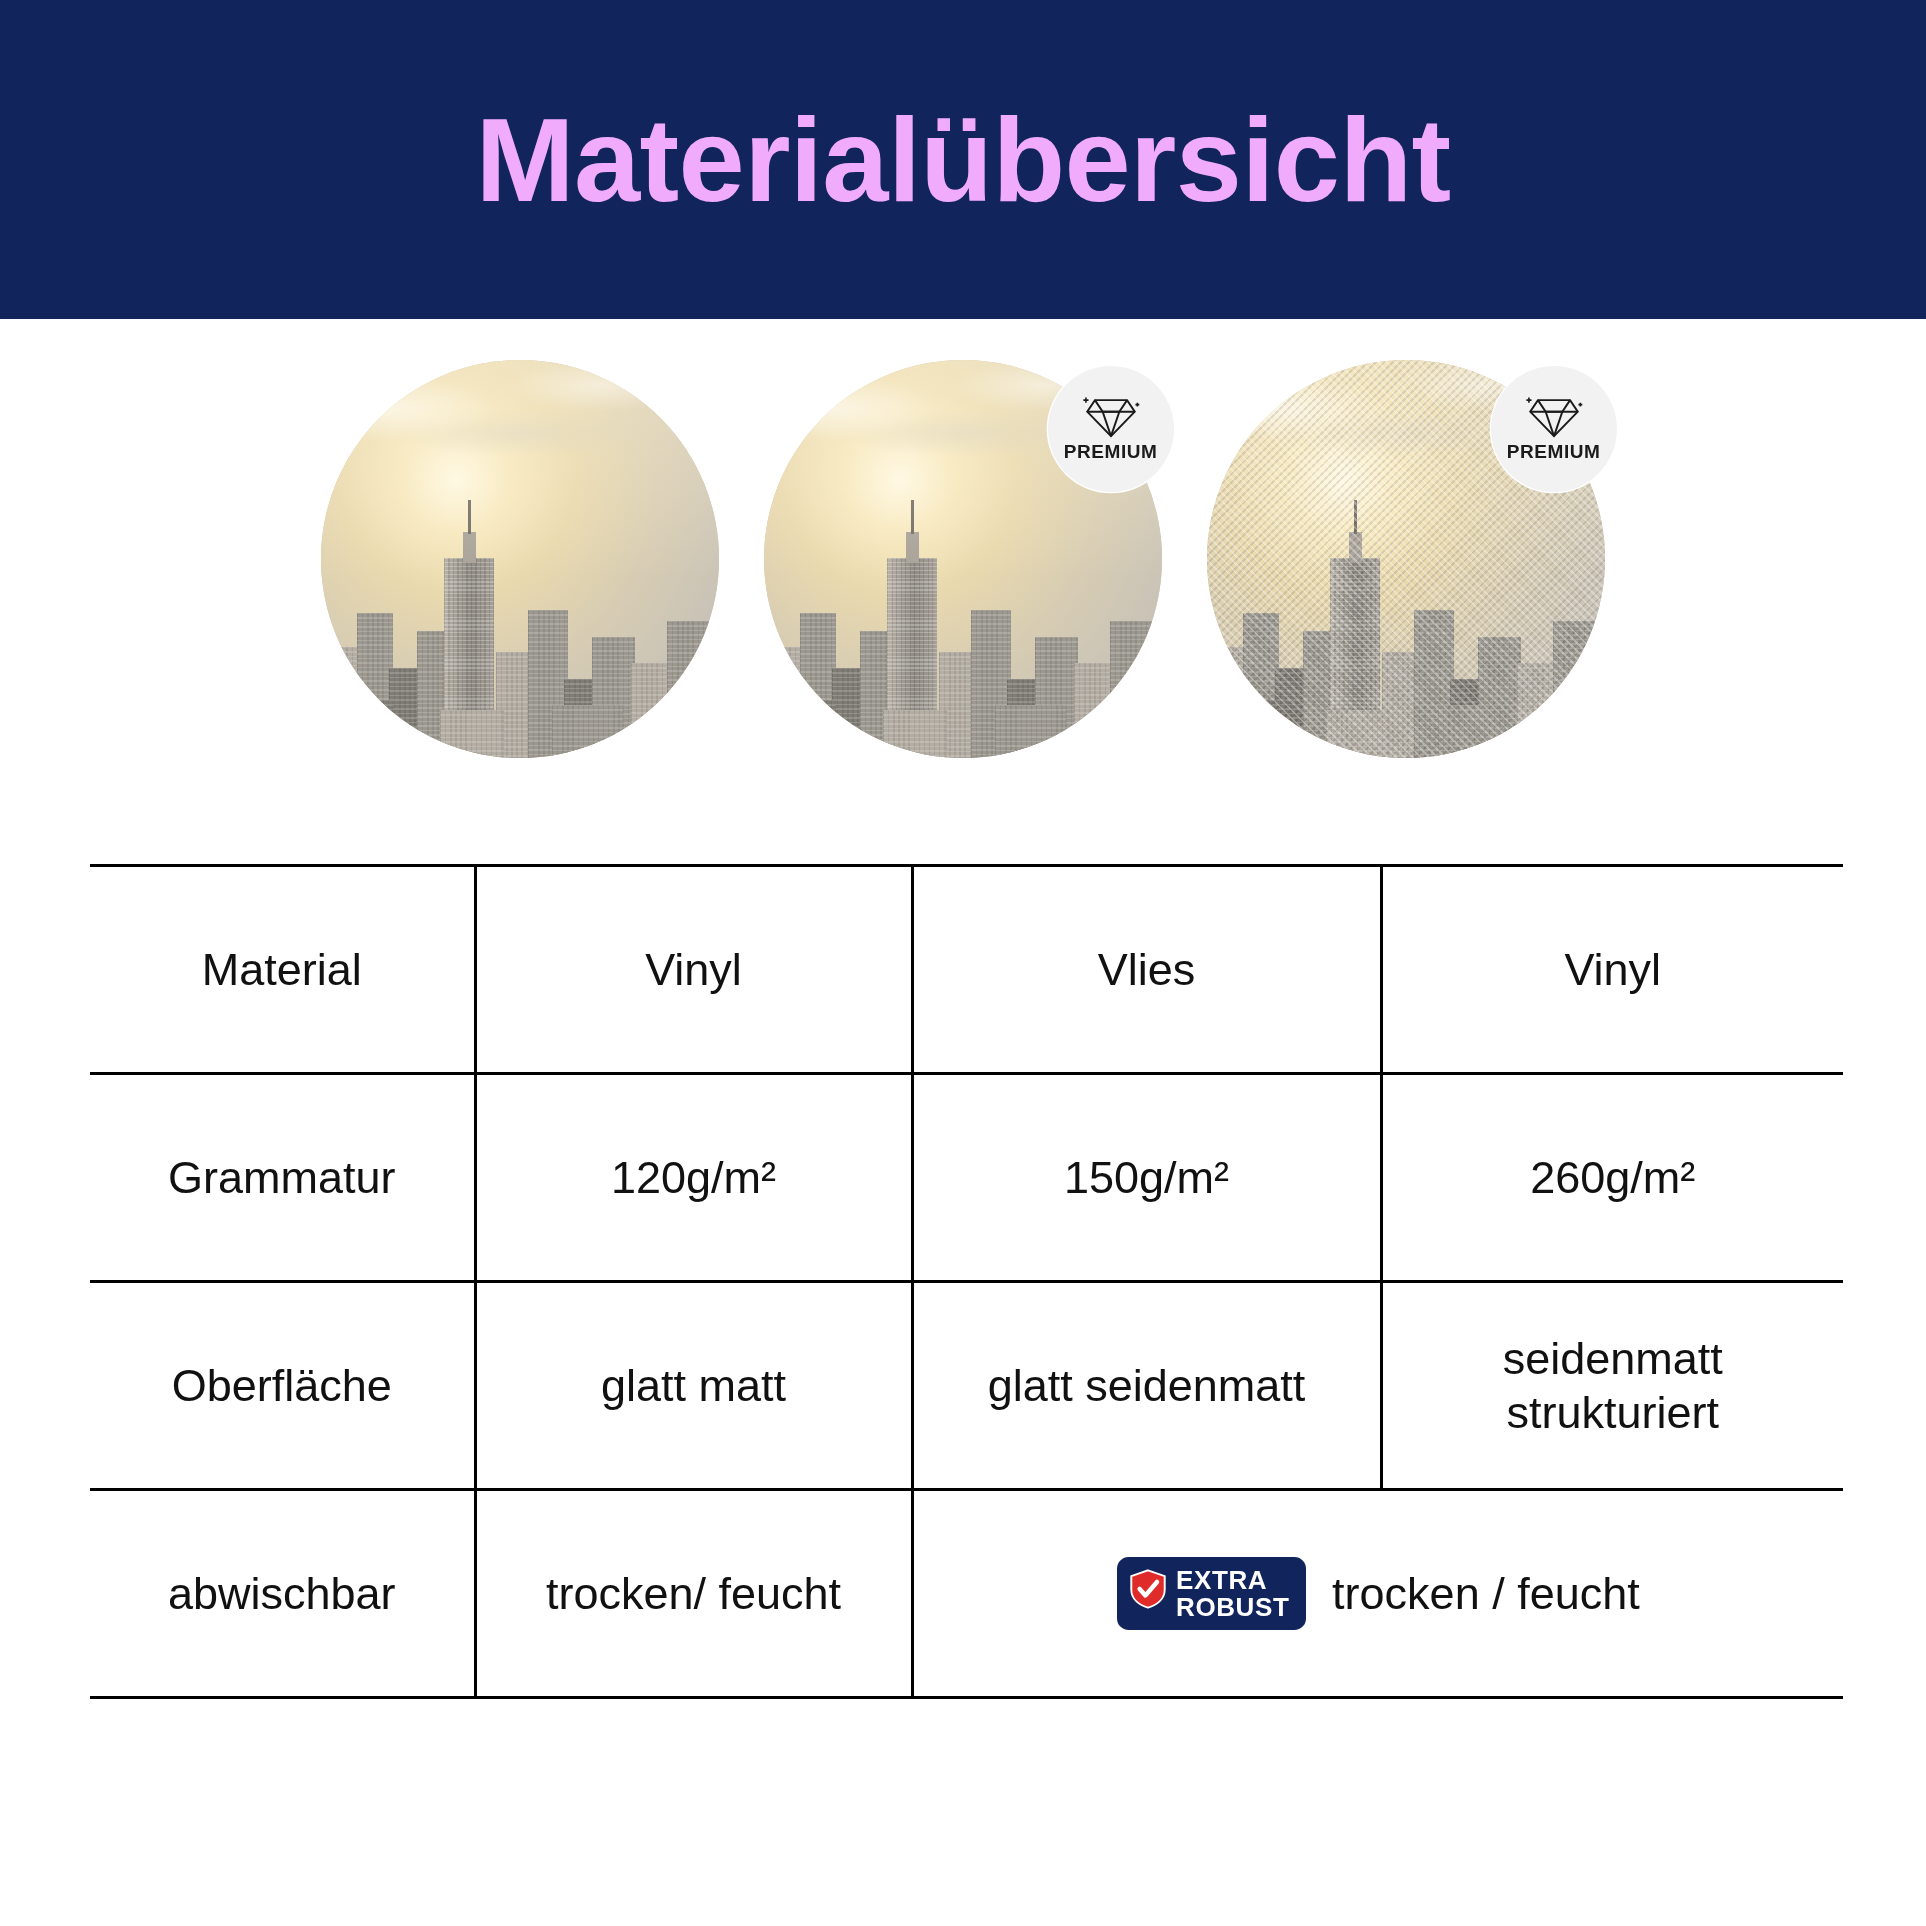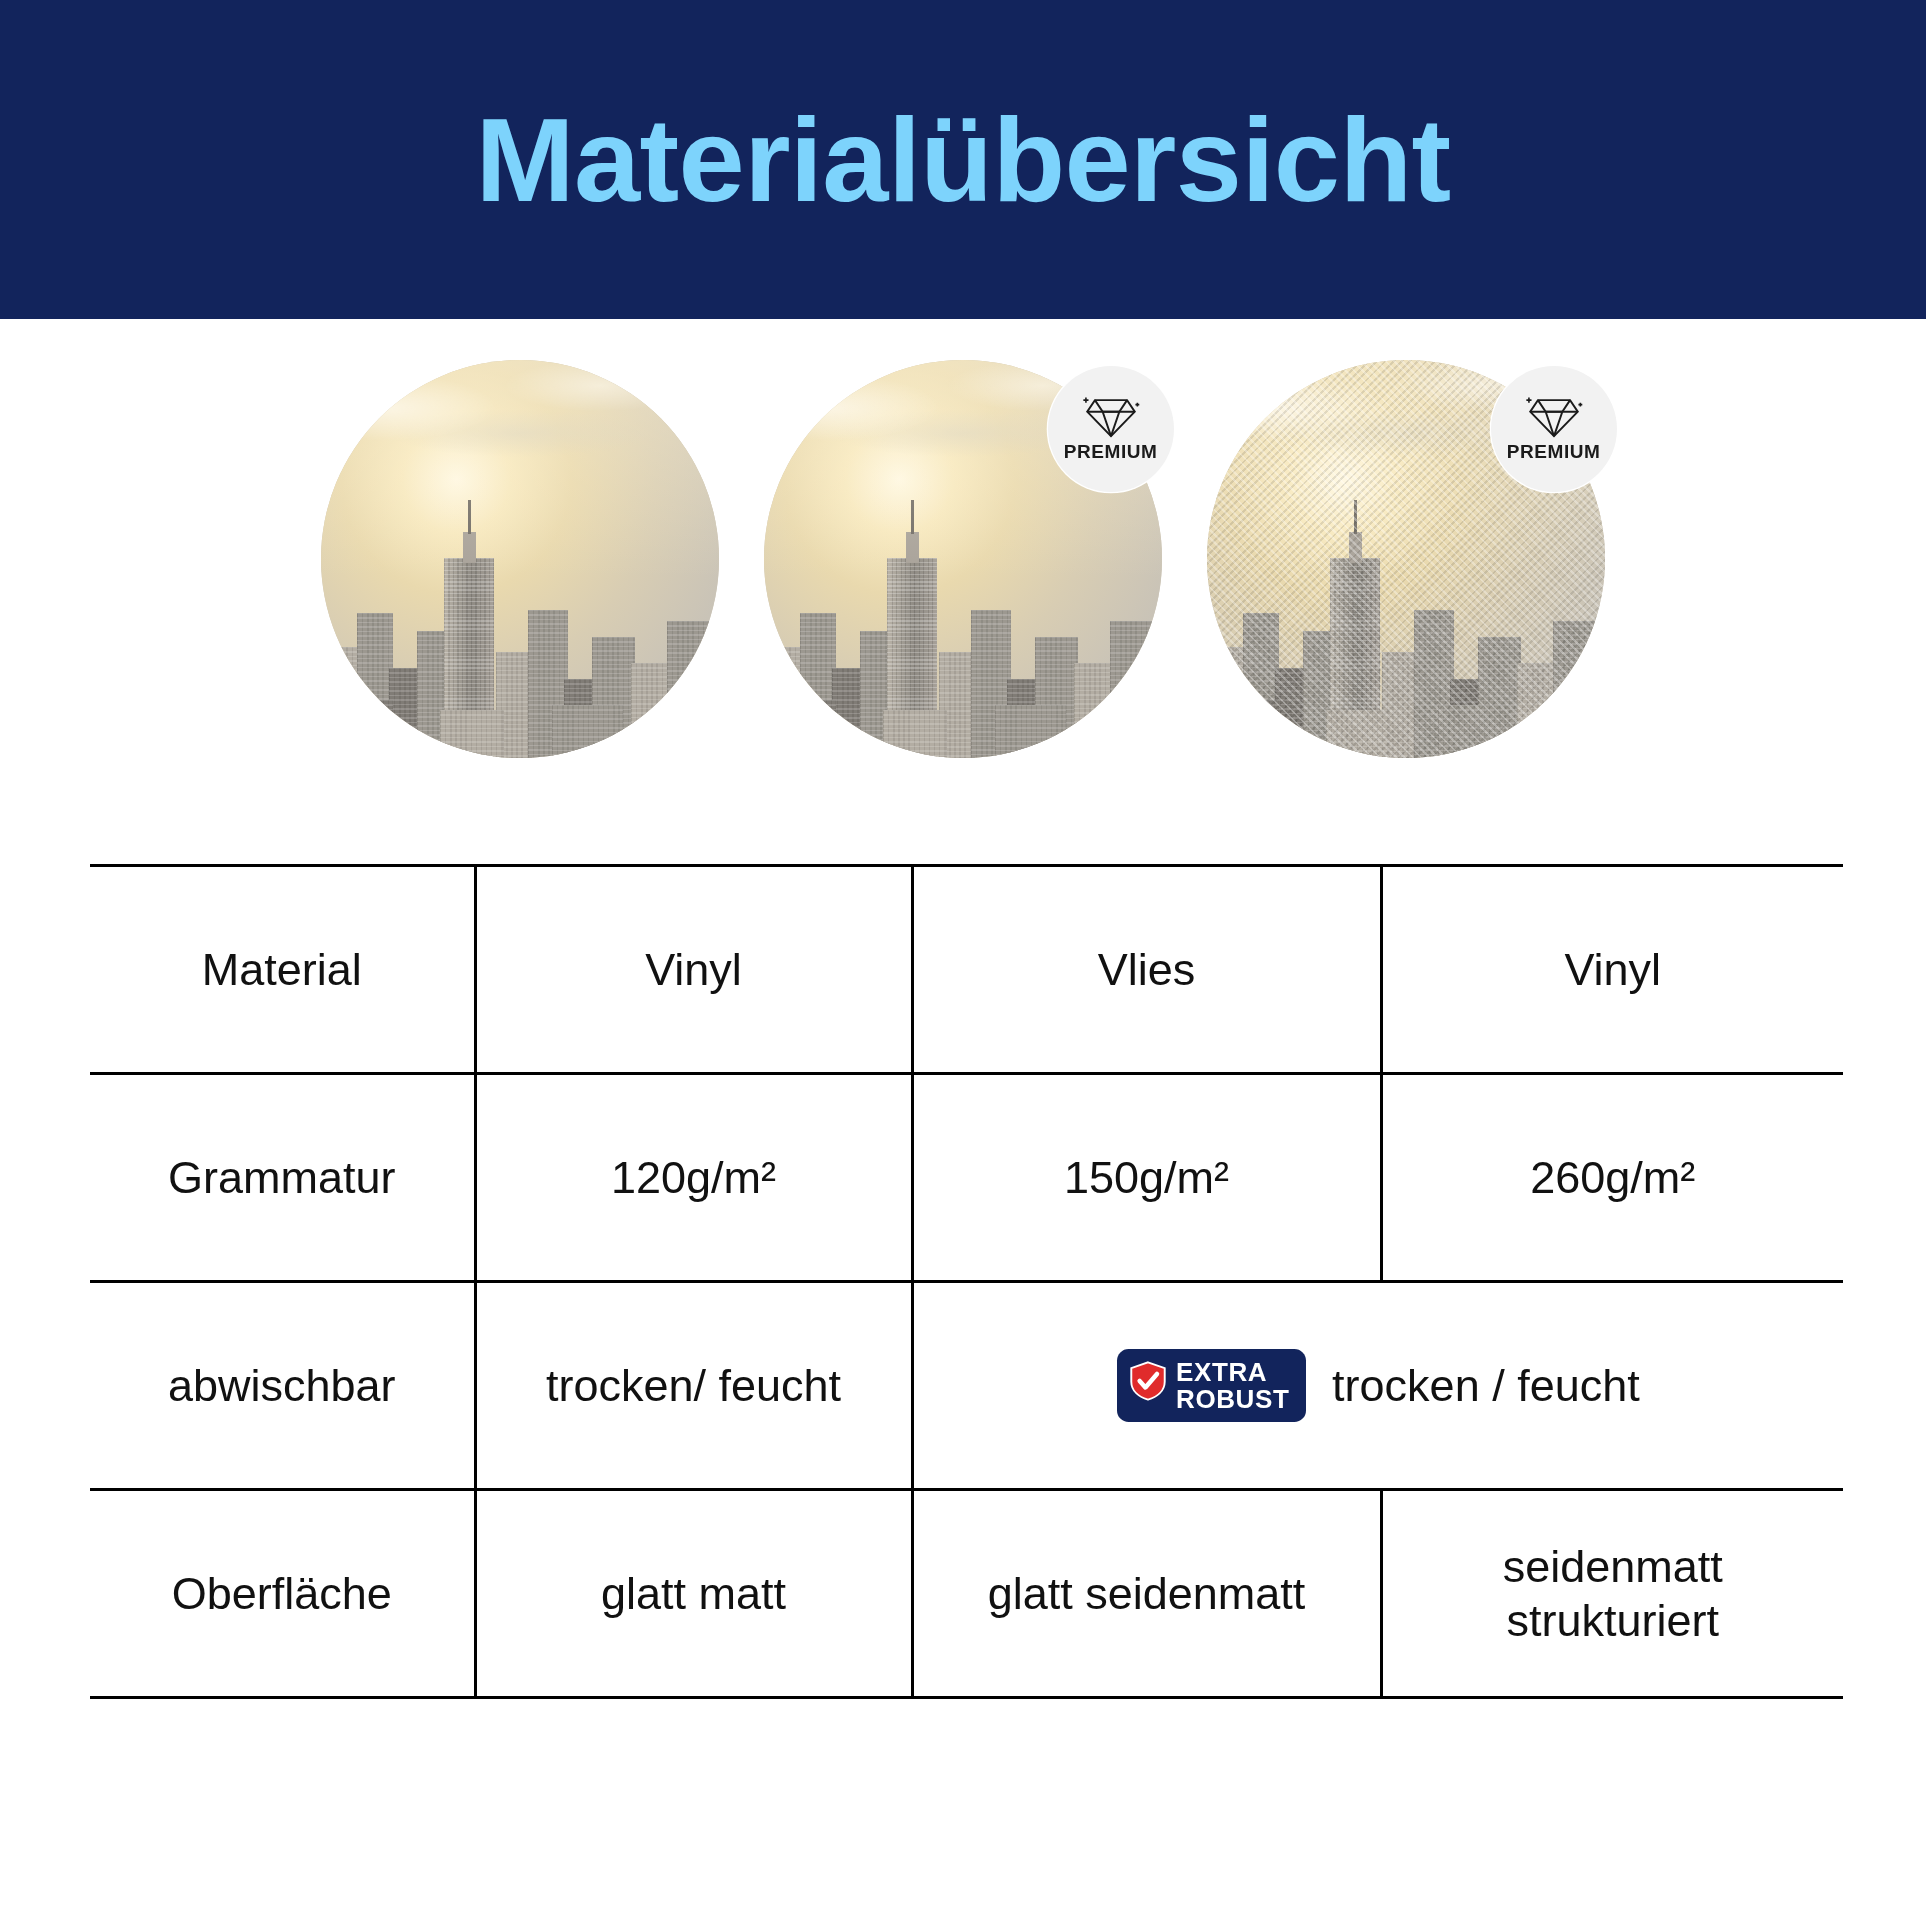--- a/index.html
+++ b/index.html
@@ -12,21 +12,21 @@
   }
   .page{position:relative;width:1926px;height:1926px;}
 
   
   .header{
     position:absolute;left:0;top:0;width:1926px;height:319px;
     background:#12245c;
     display:flex;align-items:center;justify-content:center;
   }
   .header-title{
-    color:#7dd3fc;
+    color:#f0abfc;
     font-size:119px;
     font-weight:bold;
     letter-spacing:-0.6px;
     line-height:1;
     white-space:nowrap;
   }
 
   
   .swatches{
     position:absolute;left:0;top:350px;width:1926px;height:417px;
@@ -296,20 +296,27 @@
       </tr>
 
       <tr class="row-line tall">
         <td class="row-label">Grammatur</td>
         <td class="vline">120g/m²</td>
         <td class="vline">150g/m²</td>
         <td class="vline">260g/m²</td>
       </tr>
 
       <tr class="row-line tall">
+        <td class="row-label">Oberfläche</td>
+        <td class="vline">glatt matt</td>
+        <td class="vline">glatt seidenmatt</td>
+        <td class="vline">seidenmatt strukturiert</td>
+      </tr>
+
+      <tr class="row-line tall">
         <td class="row-label">abwischbar</td>
         <td class="vline">trocken/ feucht</td>
         <td class="vline" colspan="2">
           <div class="robust-row-inner">
             <div class="robust-badge">
               <span class="shield">
                 <svg width="36" height="40" viewBox="0 0 56 62">
                   <path d="M28 2 L54 11 V32 C54 47 41 56 28 60 C15 56 2 47 2 32 V11 Z" fill="#e02b2b" stroke="#ffffff" stroke-width="3"></path>
                   <path d="M15 31 L24 41 L42 20" fill="none" stroke="#ffffff" stroke-width="7" stroke-linecap="round" stroke-linejoin="round"></path>
                 </svg>
@@ -317,27 +324,20 @@
               <span class="robust-text">
                 <span>EXTRA</span>
                 <span>ROBUST</span>
               </span>
             </div>
             <span class="nowrap">trocken / feucht</span>
           </div>
         </td>
       </tr>
 
-      <tr class="row-line tall">
-        <td class="row-label">Oberfläche</td>
-        <td class="vline">glatt matt</td>
-        <td class="vline">glatt seidenmatt</td>
-        <td class="vline">seidenmatt strukturiert</td>
-      </tr>
-
       <tr class="row-line">
         <td colspan="4" style="padding:0;height:0;"></td>
       </tr>
     </tbody>
   </table>
 
 </div>
 
 
 </body></html>

